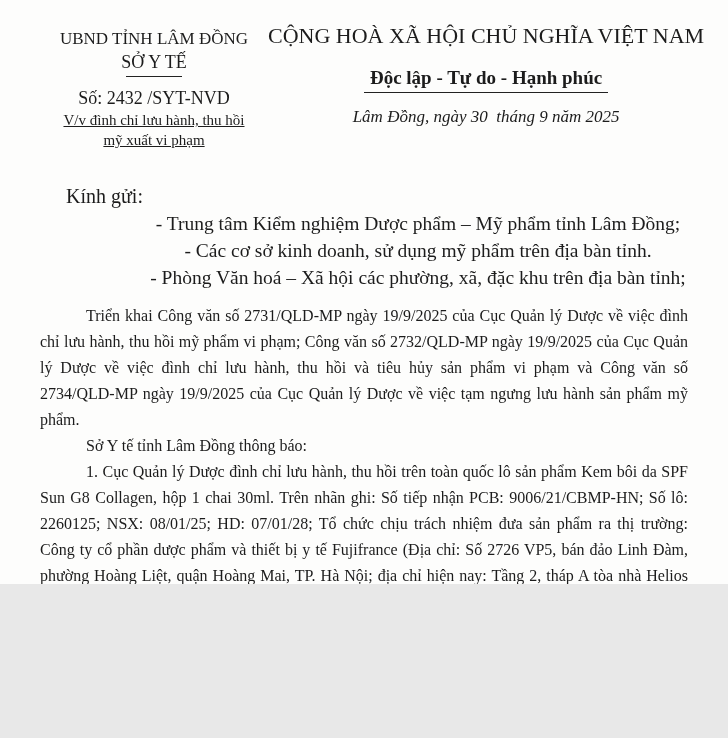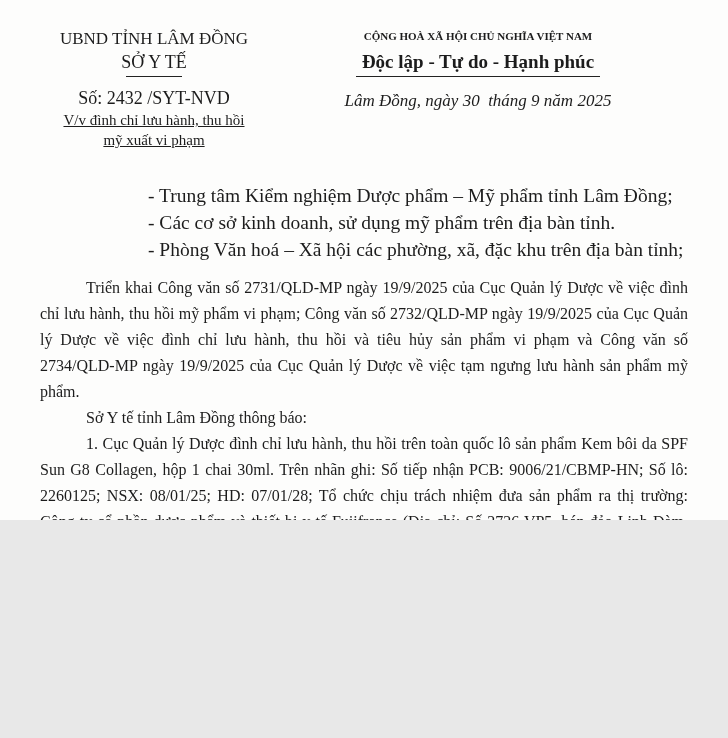--- a/index.html
+++ b/index.html
@@ -3,21 +3,21 @@
 <meta charset="utf-8">
 <style>
   html, body {
     margin: 0;
     padding: 0;
     background: #e8e8e8;
   }
   .page {
     position: relative;
     width: 728px;
-    height: 520px;
+    height: 584px;
     box-sizing: border-box;
     background: #fdfdfc;
     color: #1c1c1c;
     font-family: "Liberation Serif", "DejaVu Serif", serif;
     padding: 22px 40px 0 40px;
     overflow: hidden;
   }
 
   
   .header {
@@ -55,27 +55,27 @@
     font-size: 15px;
     line-height: 20px;
     text-decoration: underline;
   }
   .header-right {
     flex: 1 1 auto;
     text-align: center;
     padding-top: 3px;
   }
   .country-line {
-    font-size: 11px;
-    font-weight: bold;
+    font-size: 22px;
+    font-weight: normal;
     line-height: 22px;
     white-space: nowrap;
   }
   .motto-wrap {
-    margin-top: 2px;
+    margin-top: 18px;
     line-height: 25px;
     text-align: center;
   }
   .motto-line {
     display: inline-block;
     font-size: 19px;
     font-weight: bold;
     border-bottom: 1.7px solid #222;
     padding: 0 6px 2px 6px;
   }
@@ -95,20 +95,21 @@
     font-size: 20px;
     line-height: 28px;
     margin-left: 26px;
   }
   .recipient-list {
     margin-left: 108px;
   }
   .recipient-item {
     font-size: 19.5px;
     line-height: 27px;
+    text-align: center;
   }
 
   
   .doc-body {
     margin-top: 12px;
   }
   .doc-body p {
     margin: 0;
     font-size: 16px;
     line-height: 26px;
@@ -136,20 +137,21 @@
       <div class="country-line">CỘNG HOÀ XÃ HỘI CHỦ NGHĨA VIỆT NAM</div>
       <div class="motto-wrap">
         <span class="motto-line">Độc lập - Tự do - Hạnh phúc</span>
       </div>
       <div class="place-date">Lâm Đồng, ngày 30  tháng 9 năm 2025</div>
     </div>
 
   </div>
 
   <div class="recipients">
+    <div class="recipients-label">Kính gửi:</div>
     <div class="recipient-list">
       <div class="recipient-item">- Trung tâm Kiểm nghiệm Dược phẩm – Mỹ phẩm tỉnh Lâm Đồng;</div>
       <div class="recipient-item">- Các cơ sở kinh doanh, sử dụng mỹ phẩm trên địa bàn tỉnh.</div>
       <div class="recipient-item">- Phòng Văn hoá – Xã hội các phường, xã, đặc khu trên địa bàn tỉnh;</div>
     </div>
   </div>
 
   <div class="doc-body">
     <p>Triển khai Công văn số 2731/QLD-MP ngày 19/9/2025 của Cục Quản lý Dược về việc đình chỉ lưu hành, thu hồi mỹ phẩm vi phạm; Công văn số 2732/QLD-MP ngày 19/9/2025 của Cục Quản lý Dược về việc đình chỉ lưu hành, thu hồi và tiêu hủy sản phẩm vi phạm và Công văn số 2734/QLD-MP ngày 19/9/2025 của Cục Quản lý Dược về việc tạm ngưng lưu hành sản phẩm mỹ phẩm.</p>
     <p>Sở Y tế tỉnh Lâm Đồng thông báo:</p>

